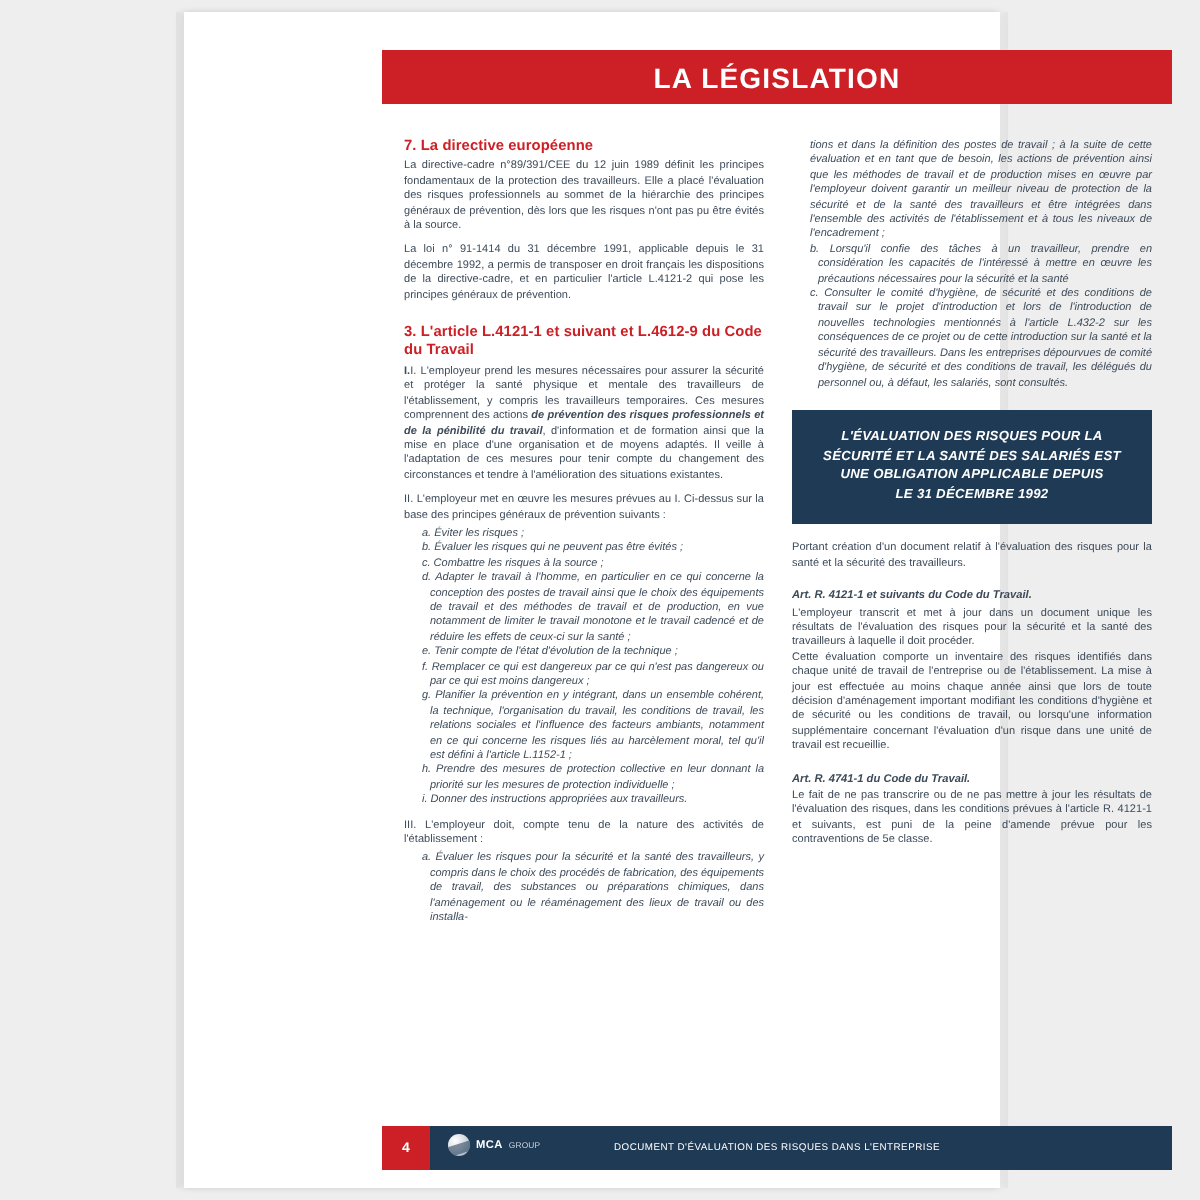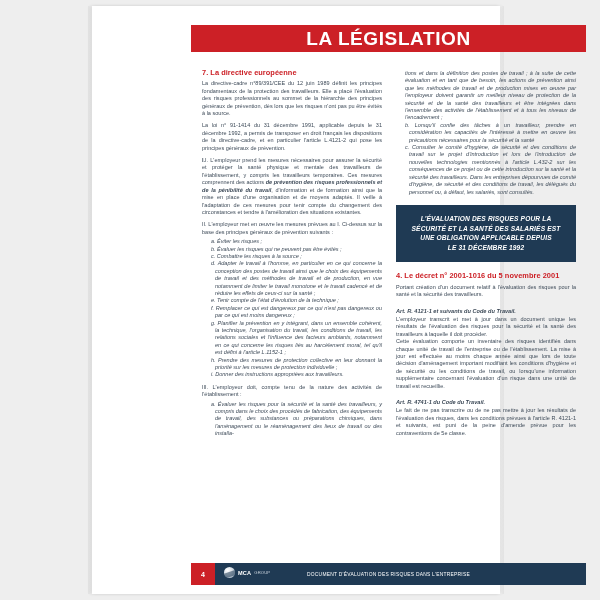--- a/index.html
+++ b/index.html
@@ -50,21 +50,21 @@
     top: 19px;
     width: 395px;
     height: 27px;
     background: #cc2026;
     display: flex;
     align-items: center;
     justify-content: center;
   }
   #header-title {
     color: #ffffff;
-    font-size: 19px;
+    font-size: 14px;
     font-weight: bold;
     letter-spacing: 0.6px;
     font-family: "Liberation Sans", sans-serif;
   }
 
   
   #columns {
     position: absolute;
     left: 110px;
     top: 62px;
@@ -241,20 +241,21 @@
 
     <div id="columns">
 
       <div class="col">
 
         <h3 class="sec">7. La directive européenne</h3>
         <p class="body">La directive-cadre n°89/391/CEE du 12 juin 1989 définit les principes fondamentaux de la protection des travailleurs. Elle a placé l'évaluation des risques professionnels au sommet de la hiérarchie des principes généraux de prévention, dès lors que les risques n'ont pas pu être évités à la source.</p>
 
         <p class="body">La loi n° 91-1414 du 31 décembre 1991, applicable depuis le 31 décembre 1992, a permis de transposer en droit français les dispositions de la directive-cadre, et en particulier l'article L.4121-2 qui pose les principes généraux de prévention.</p>
 
+        <h3 class="sec spaced">3. L'article L.4121-1 et suivant et L.4612-9 du Code du Travail</h3>
 
         <p class="body"><span class="b">I.</span><span>I. L'employeur prend les mesures nécessaires pour assurer la sécurité et protéger la santé physique et mentale des travailleurs de l'établissement, y compris les travailleurs temporaires. Ces mesures comprennent des actions </span><span class="bi">de prévention des risques professionnels et de la pénibilité du travail</span><span>, d'information et de formation ainsi que la mise en place d'une organisation et de moyens adaptés. Il veille à l'adaptation de ces mesures pour tenir compte du changement des circonstances et tendre à l'amélioration des situations existantes.</span></p>
 
         <p class="body">II. L'employeur met en œuvre les mesures prévues au I. Ci-dessus sur la base des principes généraux de prévention suivants :</p>
 
         <ul class="alpha">
           <li>a. Éviter les risques ;</li>
           <li>b. Évaluer les risques qui ne peuvent pas être évités ;</li>
           <li>c. Combattre les risques à la source ;</li>
           <li>d. Adapter le travail à l'homme, en particulier en ce qui concerne la conception des postes de travail ainsi que le choix des équipements de travail et des méthodes de travail et de production, en vue notamment de limiter le travail monotone et le travail cadencé et de réduire les effets de ceux-ci sur la santé ;</li>
@@ -281,21 +282,20 @@
           <li>c. Consulter le comité d'hygiène, de sécurité et des conditions de travail sur le projet d'introduction et lors de l'introduction de nouvelles technologies mentionnés à l'article L.432-2 sur les conséquences de ce projet ou de cette introduction sur la santé et la sécurité des travailleurs. Dans les entreprises dépourvues de comité d'hygiène, de sécurité et des conditions de travail, les délégués du personnel ou, à défaut, les salariés, sont consultés.</li>
         </ul>
 
         <div id="callout">
           <div>L'ÉVALUATION DES RISQUES POUR LA</div>
           <div>SÉCURITÉ ET LA SANTÉ DES SALARIÉS EST</div>
           <div>UNE OBLIGATION APPLICABLE DEPUIS</div>
           <div>LE 31 DÉCEMBRE 1992</div>
         </div>
 
-        <h3 class="sec">4. Le décret n° 2001-1016 du 5 novembre 2001</h3>
         <p class="body">Portant création d'un document relatif à l'évaluation des risques pour la santé et la sécurité des travailleurs.</p>
 
         <p class="arttitle">Art. R. 4121-1 et suivants du Code du Travail.</p>
         <p class="body">L'employeur transcrit et met à jour dans un document unique les résultats de l'évaluation des risques pour la sécurité et la santé des travailleurs à laquelle il doit procéder.</p>
         <p class="body" style="margin-top:0">Cette évaluation comporte un inventaire des risques identifiés dans chaque unité de travail de l'entreprise ou de l'établissement. La mise à jour est effectuée au moins chaque année ainsi que lors de toute décision d'aménagement important modifiant les conditions d'hygiène et de sécurité ou les conditions de travail, ou lorsqu'une information supplémentaire concernant l'évaluation d'un risque dans une unité de travail est recueillie.</p>
 
         <p class="arttitle">Art. R. 4741-1 du Code du Travail.</p>
         <p class="body">Le fait de ne pas transcrire ou de ne pas mettre à jour les résultats de l'évaluation des risques, dans les conditions prévues à l'article R. 4121-1 et suivants, est puni de la peine d'amende prévue pour les contraventions de 5e classe.</p>
 
       </div>

